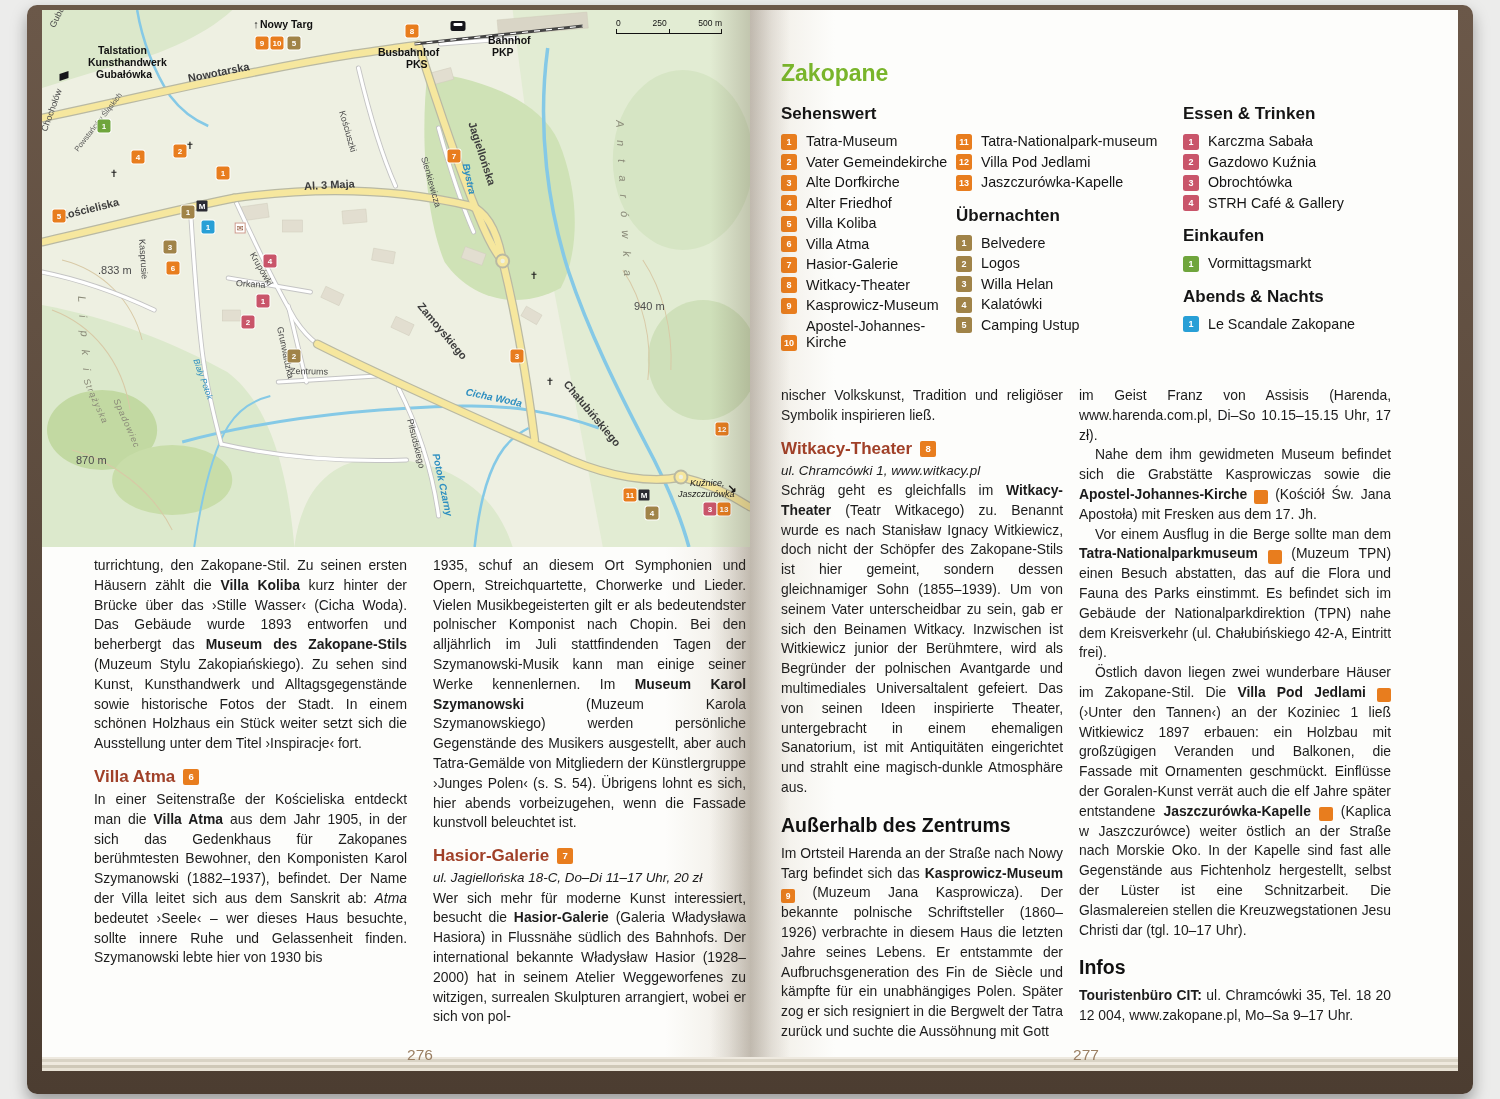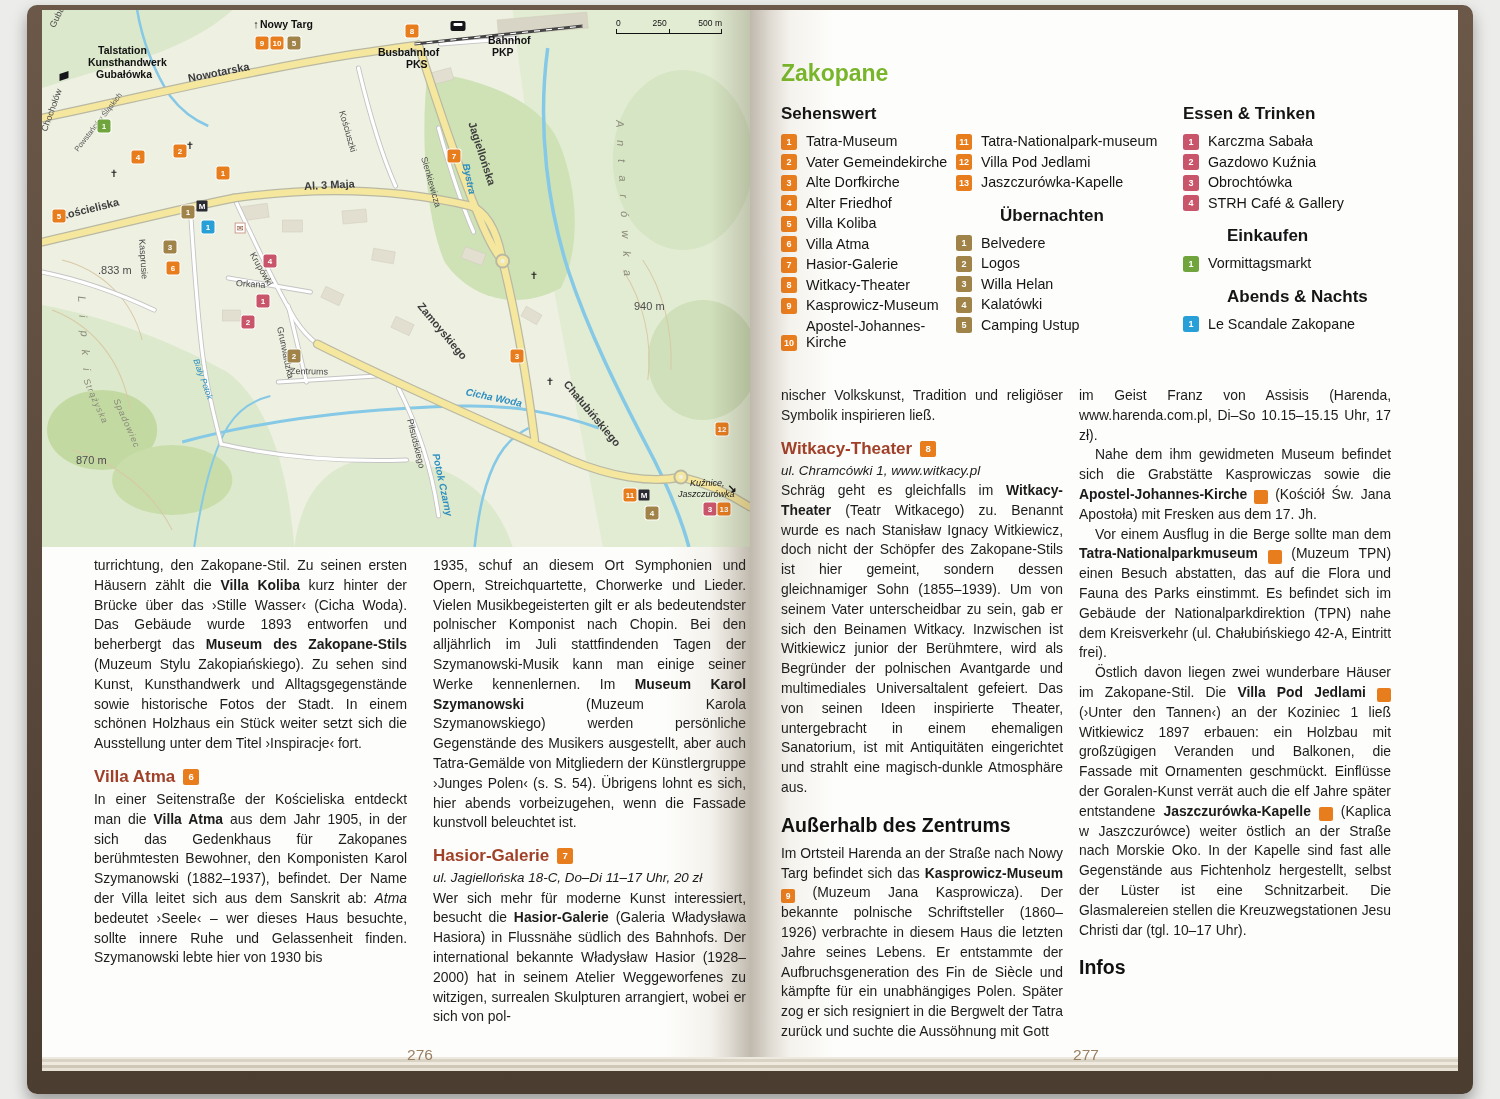--- a/index.html
+++ b/index.html
@@ -46,21 +46,21 @@
   .scale-nums{display:flex;justify-content:space-between;font-size:8.5px;color:#111;margin-bottom:1px;}
   .scale-bar{height:4px;border:1px solid #111;border-top:none;position:relative;}
   .scale-bar i{position:absolute;left:50%;top:0;width:1px;height:4px;background:#111;}
 
   
   .map-title{position:absolute;left:31px;top:50px;margin:0;font-size:23px;font-weight:bold;color:#79b52b;}
   .legend{position:absolute;left:31px;top:94px;display:flex;}
   #leg-0{width:175px;} #leg-1{width:227px;} #leg-2{width:252px;}
   .offset{padding-top:29px;}
   .lg-head{font-size:17px;font-weight:bold;line-height:20px;margin:0 0 9px;color:#151515;}
-  .lg-row + .lg-head{margin-top:15px;margin-left:44px;}
+  .lg-row + .lg-head{margin-top:15px;}
   .lg-row{display:flex;align-items:flex-end;margin-bottom:4px;}
   .lg-sq{flex:none;width:16px;height:16px;border-radius:2.5px;color:#fff;font-size:9px;font-weight:bold;line-height:16px;text-align:center;}
   .lg-label{margin-left:9px;font-size:14.3px;line-height:16.5px;color:#151515;}
 
   
   .cols{display:flex;overflow:hidden;}
   .page-left .cols{position:absolute;left:52px;top:546px;width:652px;height:488px;gap:26px;}
   .page-left .col{flex:1;}
   .page-right .cols{position:absolute;left:31px;top:376px;height:658px;gap:16px;}
   .colr1{width:282px;flex:none;} .colr2{width:312px;flex:none;}
@@ -411,20 +411,21 @@
               <p class="body">Schräg geht es gleichfalls im <b>Witkacy-Theater</b> (Teatr Witkacego) zu. Benannt wurde es nach Stanisław Ignacy Witkiewicz, doch nicht der Schöpfer des Zakopane-Stils ist hier gemeint, sondern dessen gleichnamiger Sohn (1855–1939). Um von seinem Vater unterscheidbar zu sein, gab er sich den Beinamen Witkacy. Inzwischen ist Witkiewicz junior der Berühmtere, wird als Begründer der polnischen Avantgarde und multimediales Universaltalent gefeiert. Das von seinen Ideen inspirierte Theater, untergebracht in einem ehemaligen Sanatorium, ist mit Antiquitäten eingerichtet und strahlt eine magisch-dunkle Atmosphäre aus.</p>
               <h2 class="sect">Außerhalb des Zentrums</h2>
               <p class="body">Im Ortsteil Harenda an der Straße nach Nowy Targ befindet sich das <b>Kasprowicz-Museum</b> <span class="inl-sq" style="background: rgb(232, 125, 30);">9</span> (Muzeum Jana Kasprowicza). Der bekannte polnische Schriftsteller (1860–1926) verbrachte in diesem Haus die letzten Jahre seines Lebens. Er entstammte der Aufbruchsgeneration des Fin de Siècle und kämpfte für ein unabhängiges Polen. Später zog er sich resigniert in die Bergwelt der Tatra zurück und suchte die Aussöhnung mit Gott</p>
             </div>
       <div class="col colr2" id="col-r2">
               <p class="body">im Geist Franz von Assisis (Harenda, www.harenda.com.pl, Di–So 10.15–15.15 Uhr, 17 zł).</p>
               <p class="body ind">Nahe dem ihm gewidmeten Museum befindet sich die Grabstätte Kasprowiczas sowie die <b>Apostel-Johannes-Kirche</b> <span class="inl-sq" style="background: rgb(232, 125, 30);">10</span> (Kościół Św. Jana Apostoła) mit Fresken aus dem 17. Jh.</p>
               <p class="body ind">Vor einem Ausflug in die Berge sollte man dem <b>Tatra-Nationalparkmuseum</b> <span class="inl-sq" style="background: rgb(232, 125, 30);">11</span> (Muzeum TPN) einen Besuch abstatten, das auf die Flora und Fauna des Parks einstimmt. Es befindet sich im Gebäude der Nationalparkdirektion (TPN) nahe dem Kreisverkehr (ul. Chałubińskiego 42-A, Eintritt frei).</p>
               <p class="body ind">Östlich davon liegen zwei wunderbare Häuser im Zakopane-Stil. Die <b>Villa Pod Jedlami</b> <span class="inl-sq" style="background: rgb(232, 125, 30);">12</span> (›Unter den Tannen‹) an der Koziniec 1 ließ Witkiewicz 1897 erbauen: ein Holzbau mit großzügigen Veranden und Balkonen, die Fassade mit Ornamenten geschmückt. Einflüsse der Goralen-Kunst verrät auch die elf Jahre später entstandene <b>Jaszczurówka-Kapelle</b> <span class="inl-sq" style="background: rgb(232, 125, 30);">13</span> (Kaplica w Jaszczurówce) weiter östlich an der Straße nach Morskie Oko. In der Kapelle sind fast alle Gegenstände aus Fichtenholz hergestellt, selbst der Lüster ist eine Schnitzarbeit. Die Glasmalereien stellen die Kreuzwegstationen Jesu Christi dar (tgl. 10–17 Uhr).</p>
               <h2 class="sect">Infos</h2>
+              <p class="body"><b>Touristenbüro CIT:</b> ul. Chramcówki 35, Tel. 18 20 12 004, www.zakopane.pl, Mo–Sa 9–17 Uhr.</p>
             </div>
     </div>
     <div class="pagenum pn-right">277</div>
    </section>
 
    <div class="spine-shadow"></div>
   </div>
  </div>
 </div>
 

